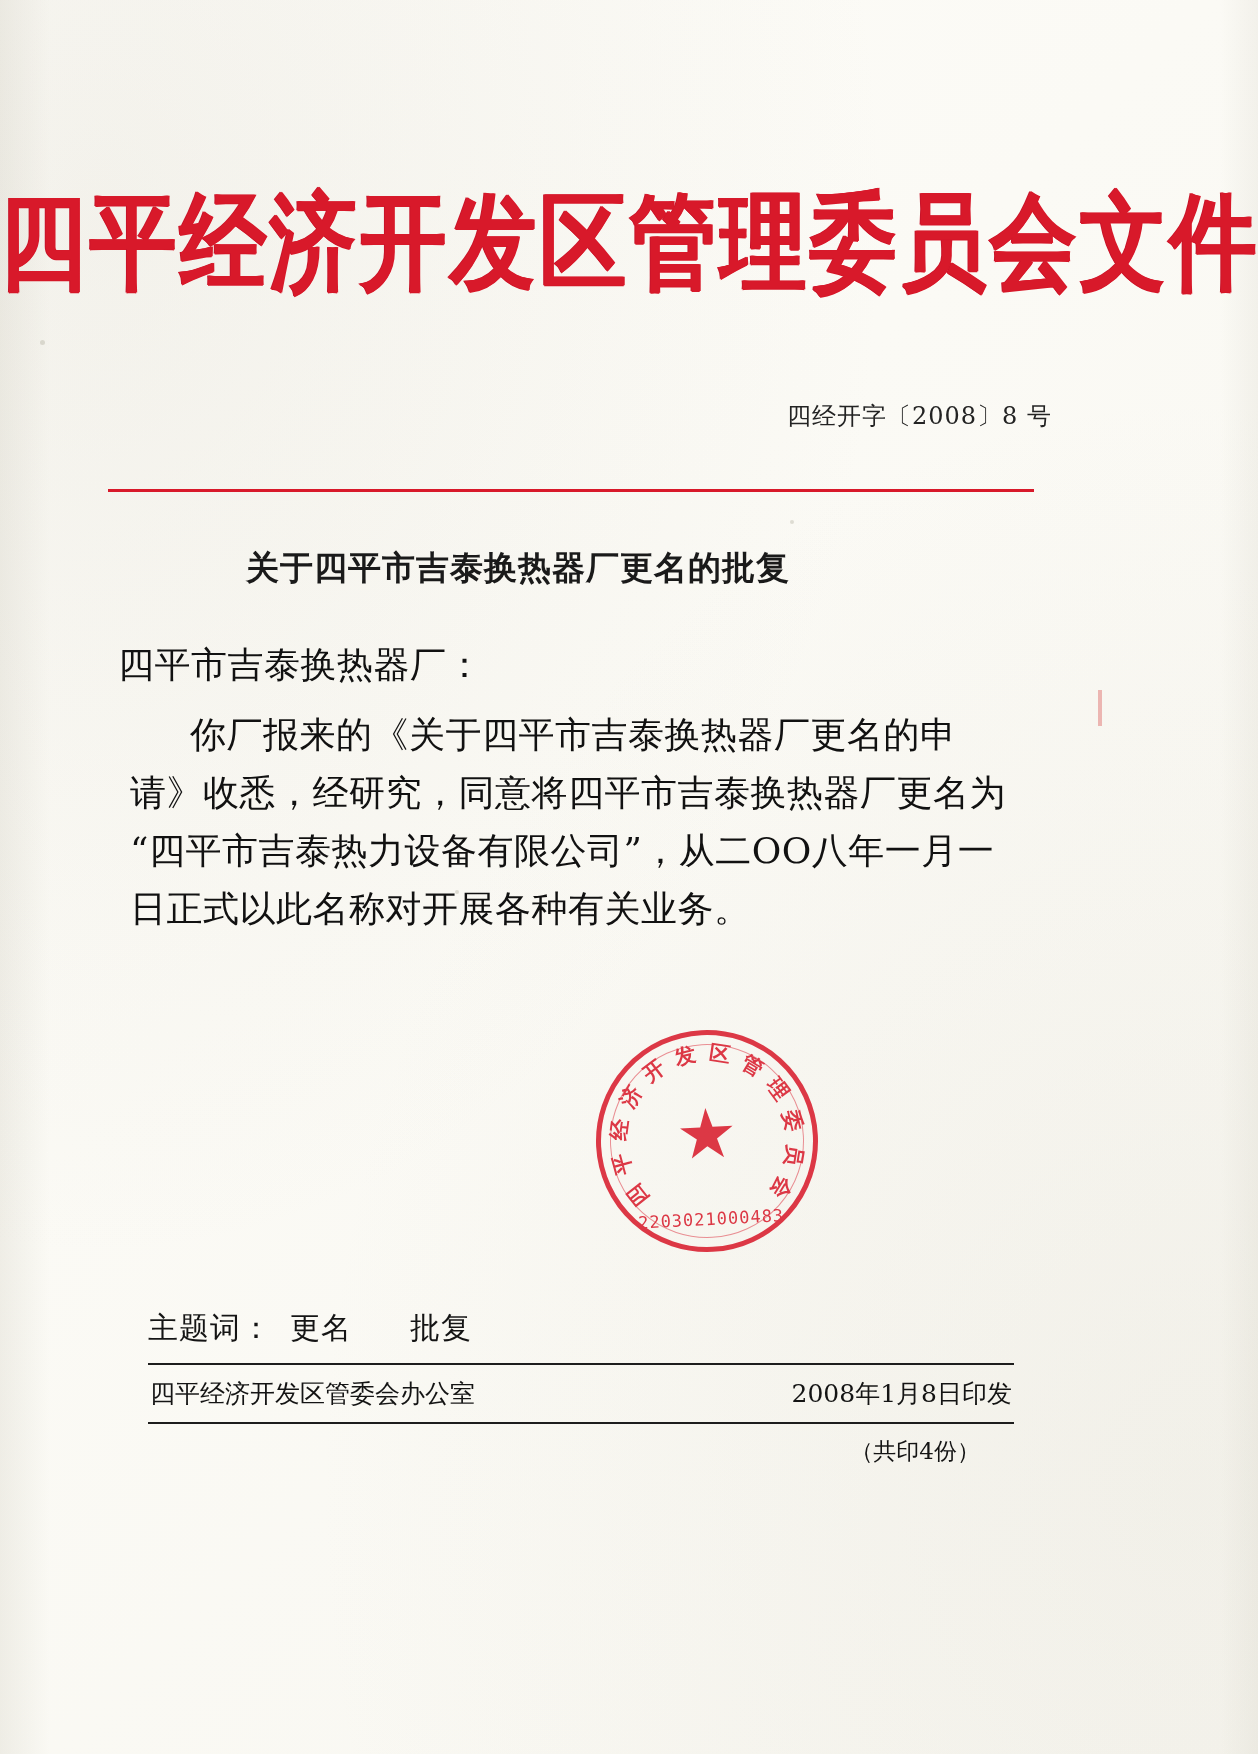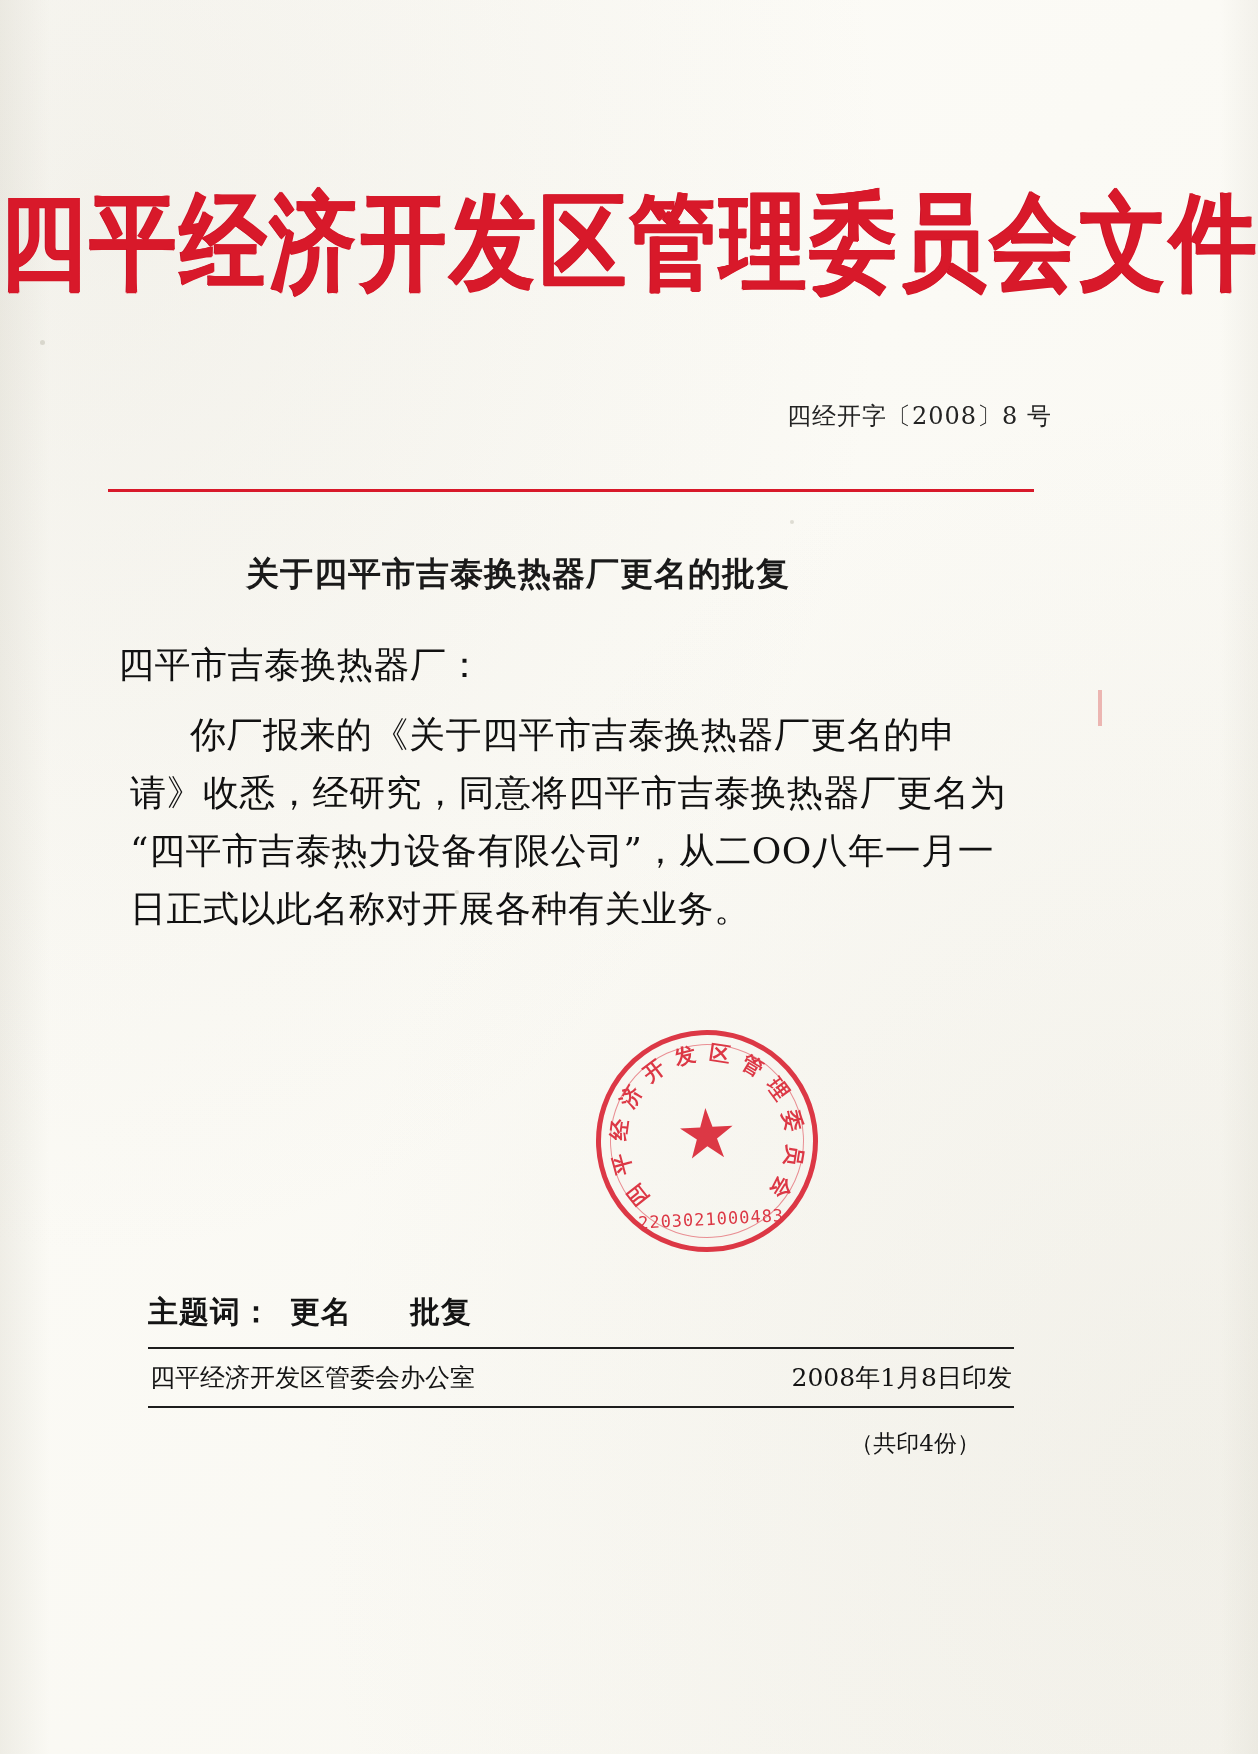--- a/index.html
+++ b/index.html
@@ -89,21 +89,20 @@
     position: absolute;
     top: 546px;
     left: 0;
     width: 100%;
     text-align: center;
     font-size: 33px;
     font-weight: 700;
     color: #1a1a1a;
     letter-spacing: 1px;
     font-family: "DejaVu Sans", "Liberation Sans", sans-serif;
-    margin-top: 6px;
   }
 
   
   .body-block {
     position: absolute;
     top: 636px;
     left: 118px;
     width: 920px;
     font-size: 36px;
     line-height: 58px;
@@ -185,24 +184,25 @@
 
   
   .footer {
     position: absolute;
     left: 148px;
     top: 1292px;
     width: 866px;
   }
   .keywords {
     font-size: 30px;
-    font-weight: 700;
+    font-weight: 400;
     color: #141414;
     letter-spacing: 1px;
     padding-bottom: 14px;
+    margin-top: 16px;
   }
   .keywords .kw-label { margin-right: 18px; }
   .keywords .kw-item { margin-right: 58px; }
   .footer-rule {
     height: 2px;
     background: #1d1d1d;
     width: 100%;
   }
   .footer-row {
     display: flex;
@@ -214,21 +214,21 @@
   }
   .footer-rule-2 {
     height: 2px;
     background: #1d1d1d;
     width: 100%;
   }
   .copies {
     text-align: right;
     font-size: 23px;
     color: #141414;
-    padding-top: 20px;
+    padding-top: 12px;
     padding-right: 34px;
   }
 
   
   .speck {
     position: absolute;
     background: rgba(170,165,150,0.35);
     border-radius: 50%;
     pointer-events: none;
   }

